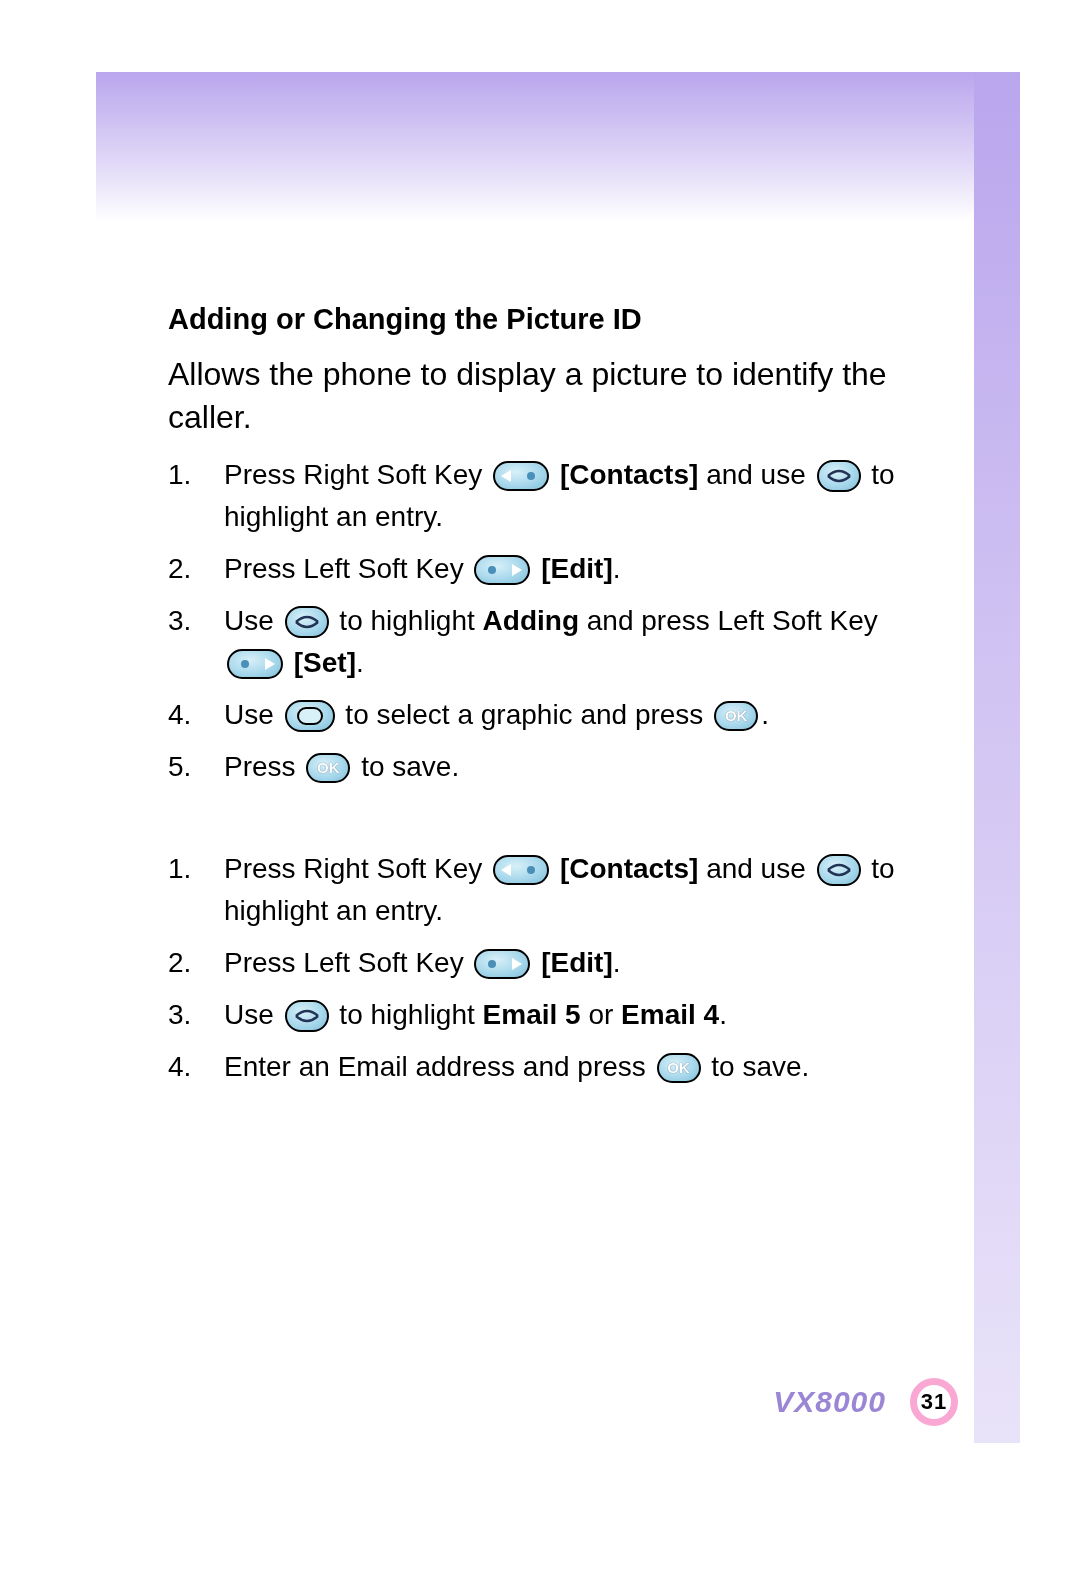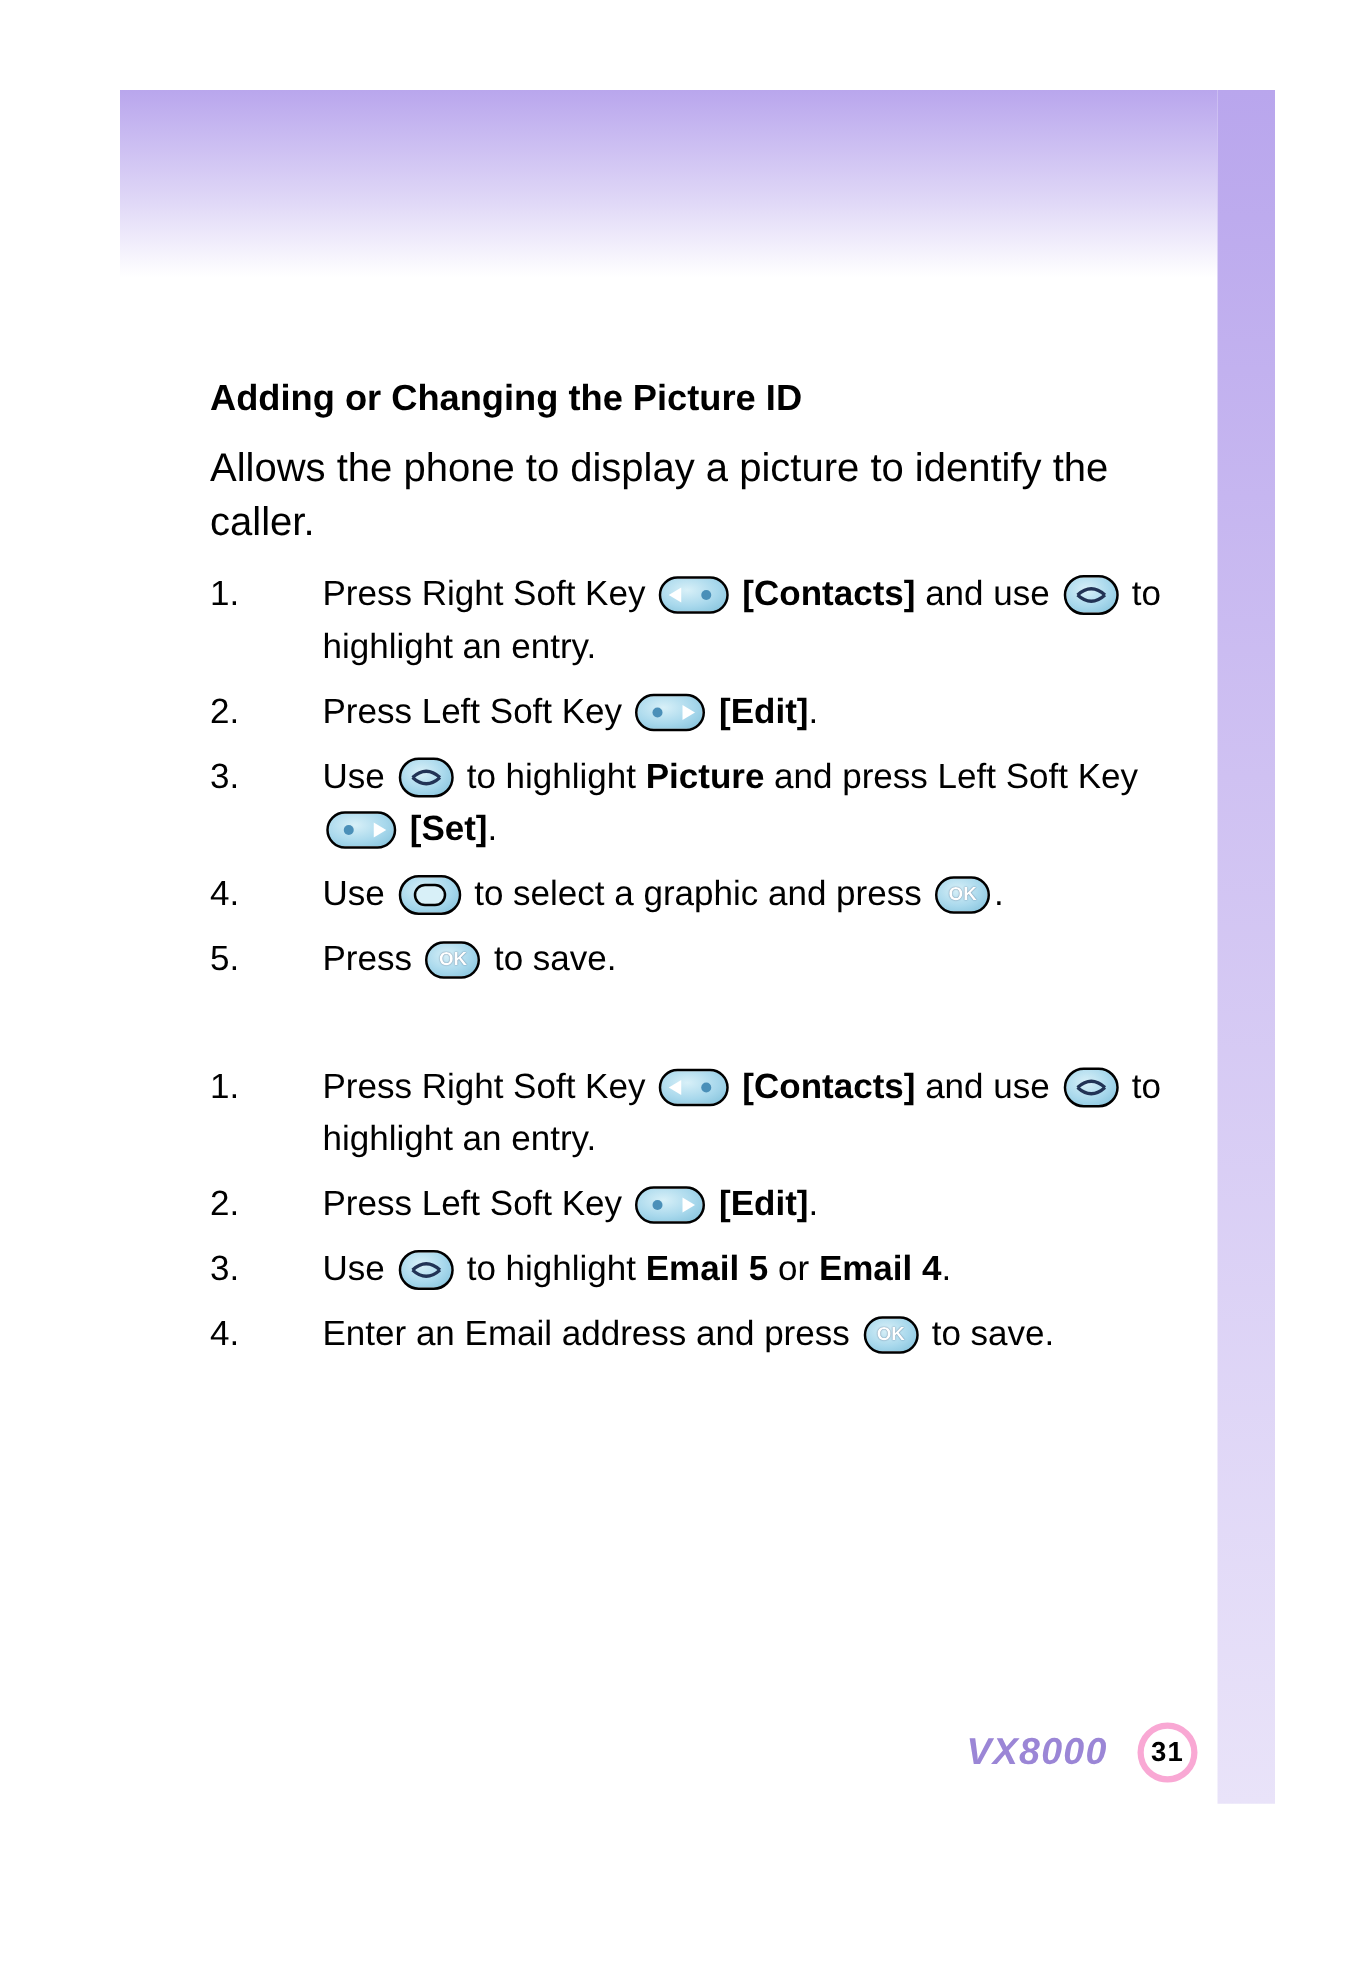--- a/index.html
+++ b/index.html
@@ -53,21 +53,21 @@
     display: flex;
     align-items: flex-start;
     margin-bottom: 10px;
     font-size: 28px;
     line-height: 1.5;
   }
   .num {
     width: 56px;
     flex-shrink: 0;
   }
-  .step-body { flex: 1; margin-left: 34px; }
+  .step-body { flex: 1; }
   .b { font-weight: bold; }
 
   .key-oval {
     display: inline-flex;
     align-items: center;
     justify-content: center;
     height: 30px;
     border-radius: 15px;
     background: radial-gradient(ellipse at 40% 35%, #d8f0f8 0%, #a8d8ec 55%, #7fbfd9 100%);
     border: 2px solid #000;
@@ -133,21 +133,21 @@
   }
   .model {
     font-style: italic;
     font-weight: bold;
     font-size: 30px;
     color: #9b86d6;
     letter-spacing: 1px;
   }
   .page-num {
     width: 48px; height: 48px;
-    border: 5px solid #f9a8d4;
+    border: 7px solid #f9a8d4;
     border-radius: 50%;
     display: flex; align-items: center; justify-content: center;
     font-weight: bold; font-size: 22px;
     letter-spacing: 1px;
   }
 </style>
 </head>
 <body>
 
 <div class="page">
@@ -187,21 +187,21 @@
       <li>
         <span class="num">3.</span>
         <span class="step-body">
           <span>Use </span>
           <span class="key-oval key-nav">
             <svg viewBox="0 0 30 24">
                 <path d="M4 12 Q15 2 26 12" fill="none" stroke="#235" stroke-width="2.5"></path>
                 <path d="M4 12 Q15 22 26 12" fill="none" stroke="#235" stroke-width="2.5"></path>
               </svg>
           </span>
-          <span> to highlight </span><span class="b">Picture</span><span> and press Left Soft Key </span>
+          <span> to highlight </span><span class="b">Adding</span><span> and press Left Soft Key </span>
           <br>
           <span class="key-oval key-softkey left"></span>
           <span class="b">[Set]</span><span>.</span>
         </span>
       </li>
       <li>
         <span class="num">4.</span>
         <span class="step-body">
           <span>Use </span>
           <span class="key-nav-ring"></span>

